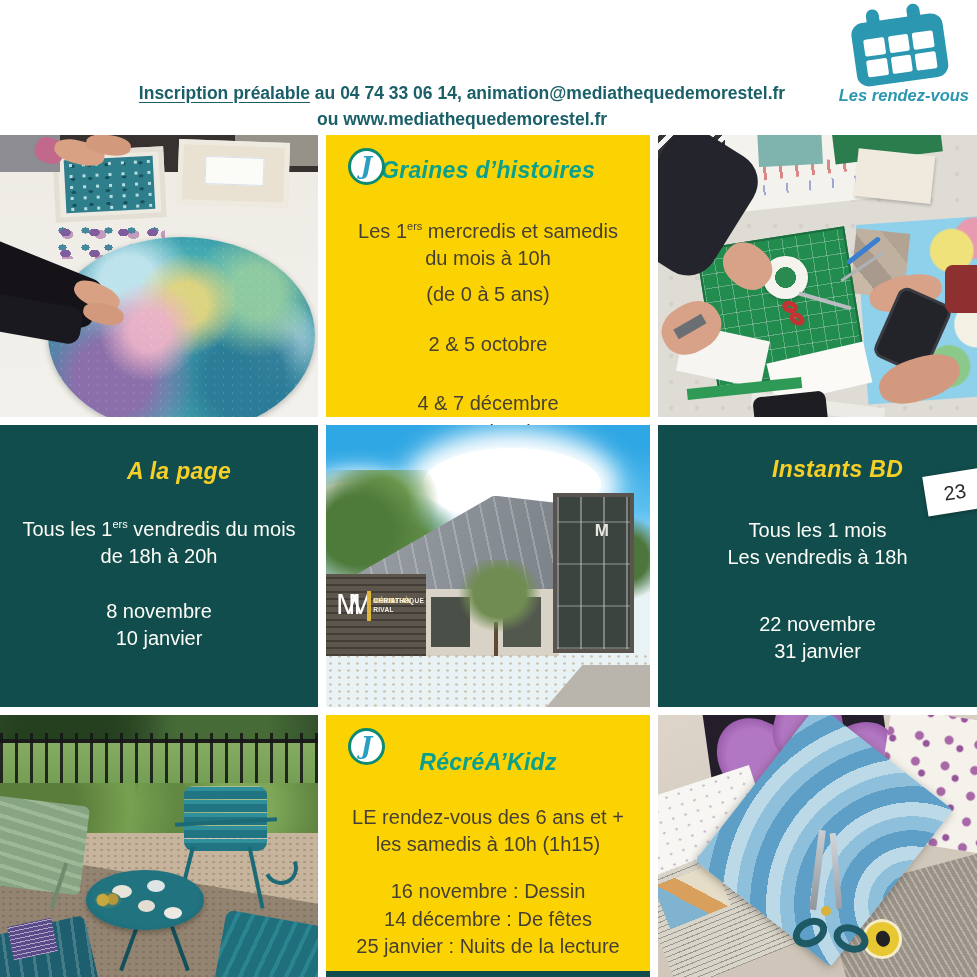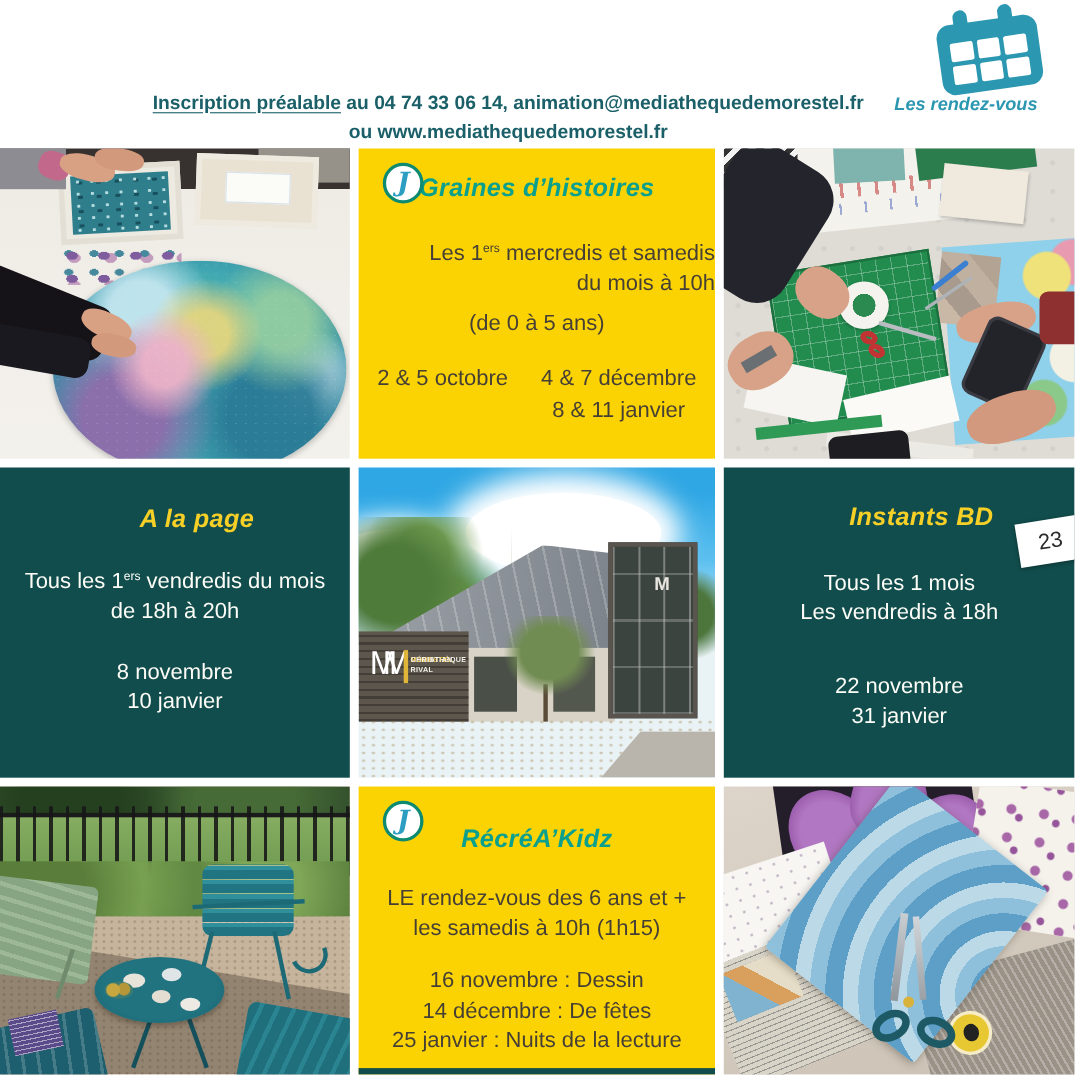--- a/index.html
+++ b/index.html
@@ -13,45 +13,45 @@
   .sub{position:absolute;top:80px;left:0;width:924px;text-align:center;
     font-size:17.5px;font-weight:600;color:#1b6069;line-height:1.5;}
   .sub .ul{text-decoration:underline;text-underline-offset:3px;}
 
   .cal{position:absolute;right:32px;top:6px;width:92px;height:76px;transform:rotate(-8deg);}
   .ring{position:absolute;top:0;width:13px;height:26px;background:#2b97b0;border-radius:7px;}
   .r1{left:17px;}.r2{right:21px;}
   .cal-body{position:absolute;top:12px;left:0;right:0;bottom:0;background:#2b97b0;
     border-radius:12px;padding:17px 11px 9px;display:grid;grid-template-columns:repeat(3,1fr);gap:4px;}
   .cal-body i{background:#fff;border-radius:2px;}
-  .cal-label{position:absolute;right:8px;top:86px;width:156px;text-align:left;
+  .cal-label{position:absolute;right:8px;top:86px;width:156px;text-align:right;
     font-style:italic;font-weight:bold;color:#2b97b0;font-size:16.5px;}
 
   
   .tab23{position:absolute;right:-8px;top:472px;width:60px;height:40px;background:#fff;
     transform:rotate(-9deg);box-shadow:0 1px 4px rgba(0,0,0,.35);z-index:30;
     font-size:20px;color:#2b2b2b;text-align:center;line-height:40px;}
 
   
   .card{position:absolute;text-align:center;}
   .card.yellow{background:#fbd303;color:#463f35;}
   .card.green{background:#114d4c;color:#fdfdf8;}
   .card h2{font-style:italic;font-weight:bold;font-size:23px;letter-spacing:.3px;}
   .card.yellow h2{color:#0ba08d;}
   .card.green h2{color:#f6cf27;padding-left:40px;}
   .badge{position:absolute;left:22px;top:13px;width:37px;height:37px;border-radius:50%;
     background:#fff;border:3px solid #0d8a70;color:#2b9ec2;font-family:"DejaVu Serif",serif;
     font-weight:bold;font-style:italic;font-size:24px;line-height:30px;text-align:center;}
   .ln{font-size:20px;line-height:27px;}
   .ln sup{font-size:11px;}
   #card-graines{left:326px;top:135px;width:324px;height:282px;padding-top:22px;}
-  #card-graines .sched{margin-top:29px;text-align:right;}
+  #card-graines .sched{margin-top:29px;}
   #card-graines .age{margin-top:9px;text-align:center;}
   #card-graines .cols{display:flex;justify-content:center;gap:30px;margin-top:22px;
-    font-size:20px;line-height:29px;}
+    font-size:20px;line-height:29px;flex-direction:column;}
   #card-alapage{left:0;top:425px;width:318px;height:282px;padding-top:33px;}
   #card-alapage .sched{margin-top:26px;}
   #card-alapage .dates{margin-top:28px;line-height:27px;font-size:20px;}
   #card-instants{left:658px;top:425px;width:319px;height:282px;padding-top:31px;}
   #card-instants .sched{margin-top:34px;}
   #card-instants .dates{margin-top:40px;line-height:27px;font-size:20px;}
   #card-recrea{left:326px;top:715px;width:324px;height:262px;padding-top:34px;}
   #card-recrea .sched{margin-top:28px;}
   #card-recrea .dates{margin-top:20px;line-height:27.5px;font-size:20px;}
   .strip{position:absolute;left:326px;top:971px;width:324px;height:6px;background:#114d4c;}

